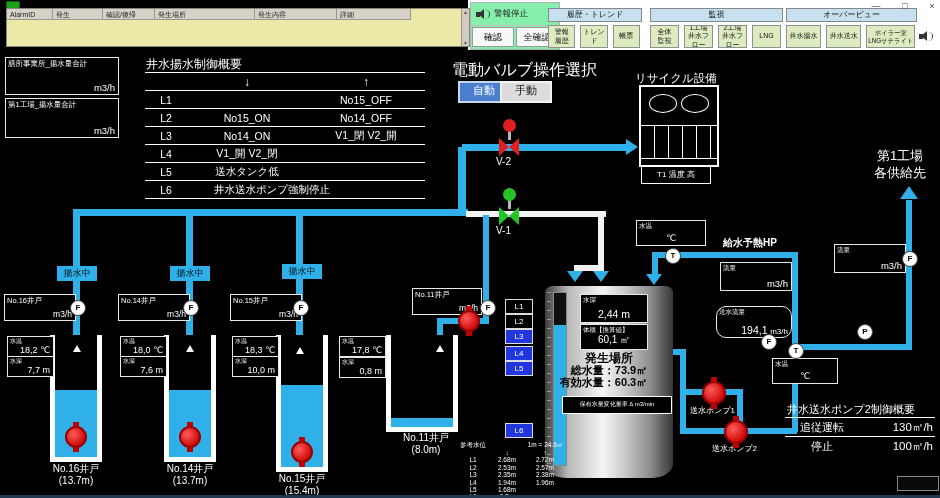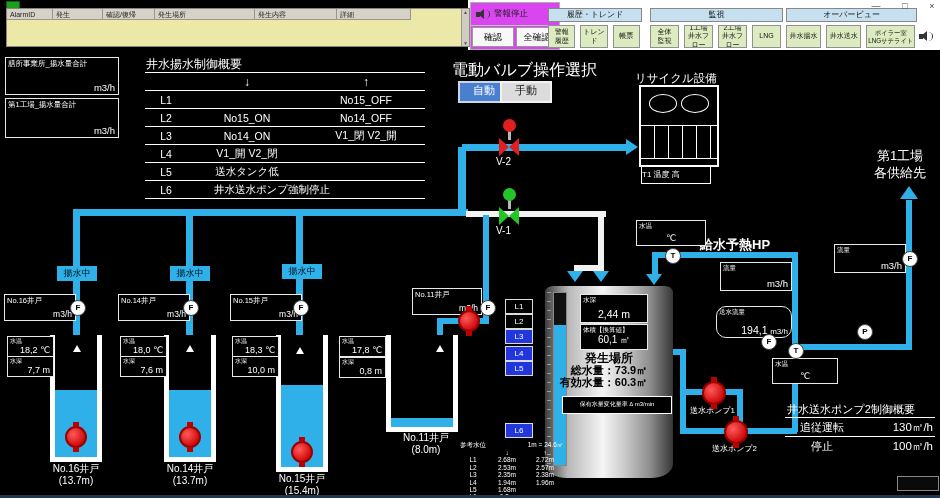--- a/index.html
+++ b/index.html
@@ -89,21 +89,21 @@
       <div class="alarm-col" style="width:78px;">発生内容</div>
       <div class="alarm-col" style="width:70px;">詳細</div>
       <div class="alarm-fill"></div>
     </div>
     <div class="sbar">
         <div>▲</div>
         <div style="position:absolute;bottom:0;width:100%;">▼</div>
       </div>
   </div>
 
-  <div class="abs" style="left:470px;top:2px;width:88px;height:46px;background:#d946ef;border:1px solid #b0b0b0;">
+  <div class="abs" style="left:470px;top:2px;width:88px;height:46px;background:#86efac;border:1px solid #b0b0b0;">
     <div style="height:22px;border-bottom:1px solid #c0c0c0;display:flex;align-items:center;gap:5px;padding-left:5px;">
       <span class="speaker">
           <span class="bx"></span>
           <span class="tr"></span>
           <span class="wv"></span>
         </span>
       <span style="font-size:8.5px;color:#222;">警報停止</span>
     </div>
     <div style="display:flex;height:22px;">
       <div class="panelbtn" style="position:static;flex:1;margin:1px;">確認</div>
@@ -197,21 +197,21 @@
   <div class="abs" style="left:635px;top:71px;font-size:11.5px;">リサイクル設備</div>
   <div class="abs" style="left:639px;top:85px;width:76px;height:78px;border:2px solid #fff;background:#000;">
     <div style="display:flex;gap:4px;justify-content:center;margin-top:7px;">
       <div style="width:26px;height:17px;border:1px solid #fff;border-radius:50%;"></div>
       <div style="width:26px;height:17px;border:1px solid #fff;border-radius:50%;"></div>
     </div>
     <div style="position:absolute;left:0;right:0;top:38px;border-top:1px solid #fff;"></div>
     <div style="position:absolute;left:0;right:0;top:39px;bottom:6px;background:repeating-linear-gradient(90deg,transparent 0 13px,#fff 13px 14px);"></div>
     <div style="position:absolute;left:0;right:0;bottom:6px;border-top:1px solid #fff;"></div>
   </div>
-  <div class="abs" style="left:641px;top:166px;width:68px;height:16px;border:1px solid #fff;background:#000;font-size:8px;line-height:16px;">T1 温度 高</div>
+  <div class="abs" style="left:641px;top:166px;width:68px;height:16px;border:1px solid #fff;background:#000;font-size:8px;text-align:center;line-height:16px;">T1 温度 高</div>
 
   <div class="pipe" style="left:73px;top:209px;width:395px;height:7px;"></div>
   <div class="pipe" style="left:458px;top:147px;width:8px;height:65px;"></div>
   <div class="pipe" style="left:462px;top:144px;width:164px;height:7px;"></div>
   <div class="ar-r" style="left:626px;top:139px;"></div>
   <div class="pipe w" style="left:466px;top:211px;width:140px;height:6px;"></div>
   <div class="pipe w" style="left:598px;top:211px;width:6px;height:60px;"></div>
   <div class="pipe w" style="left:574px;top:265px;width:30px;height:6px;"></div>
   <div class="ar-d" style="left:567px;top:271px;"></div>
   <div class="ar-d" style="left:593px;top:271px;"></div>
@@ -400,21 +400,21 @@
         <div class="rc2">0.3m</div>
         <div class="rc3"></div>
       </div>
   </div>
 
   <div class="sbox" style="left:636px;top:220px;width:68px;height:24px;">
     <span class="lb">水温</span>
       <span class="vc">℃</span>
   </div>
   <div class="meter" style="left:665px;top:248px;">T</div>
-  <div class="abs" style="left:700px;top:236px;width:100px;font-size:13px;font-weight:bold;">給水予熱HP</div>
+  <div class="abs" style="left:700px;top:236px;width:100px;text-align:center;font-size:10px;font-weight:bold;">給水予熱HP</div>
   <div class="sbox" style="left:720px;top:262px;width:70px;height:27px;">
     <span class="lb">流量</span>
       <span class="vl">m3/h</span>
   </div>
   <div class="sbox" style="left:716px;top:306px;width:74px;height:30px;border-radius:10px;">
     <span class="lb">送水流量</span>
     <span class="vl"><span style="font-size:10.5px;">194,1</span>&nbsp;<span style="font-size:8px;">m3/h</span></span>
   </div>
   <div class="meter" style="left:761px;top:334px;">F</div>
   <div class="sbox" style="left:834px;top:244px;width:70px;height:27px;">

